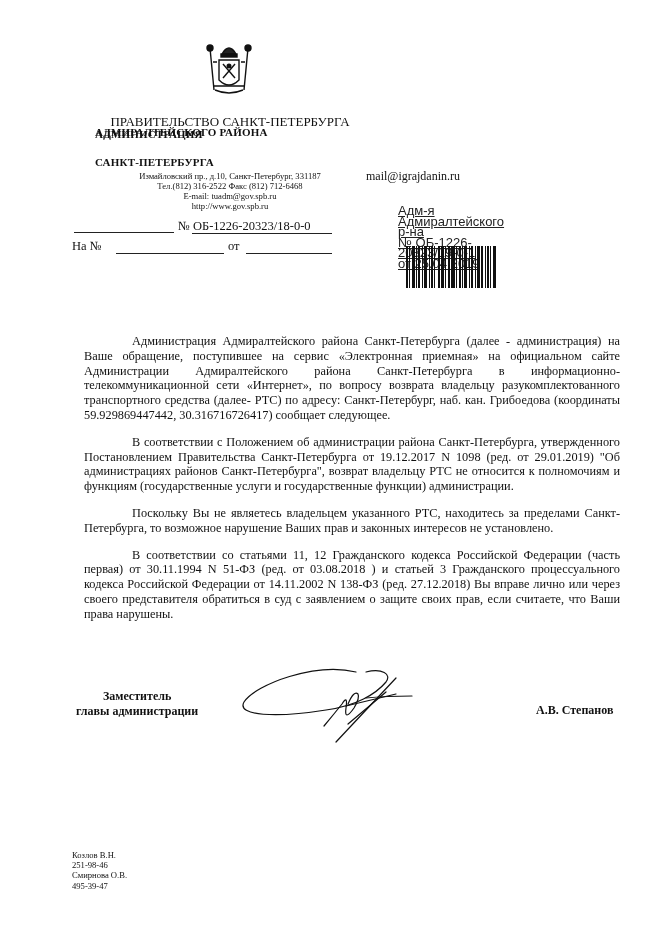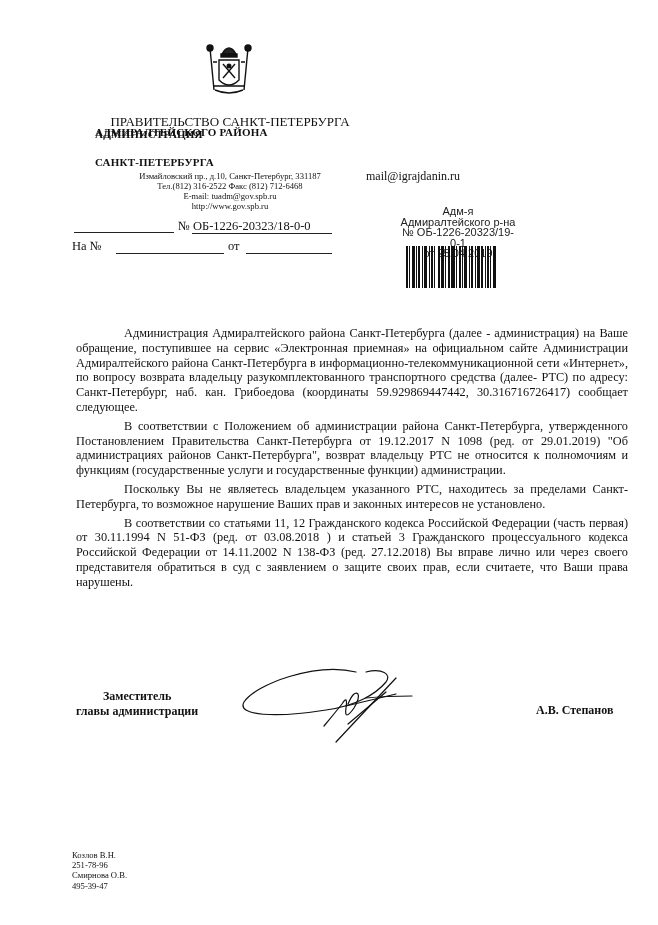--- a/index.html
+++ b/index.html
@@ -7,25 +7,25 @@
          font-family:"Liberation Serif", serif; color:#111; }
   .abs { position:absolute; }
   .emblem { left:205px; top:40px; width:48px; height:72px; }
   .gov { left:95px; top:114px; width:270px; font-size:13px; text-align:center; }
   .adm { left:95px; width:270px; font-size:11px; font-weight:bold; letter-spacing:0.2px; }
   .small { left:95px; width:270px; font-size:8.6px; text-align:center; line-height:10.3px; }
   .reg-line { position:absolute; border-bottom:1px solid #222; }
   .reg-text { font-size:12.5px; }
   .addressee { left:366px; top:169px; font-size:12px; }
   .stamp { left:398px; top:206px; width:120px; font-family:"Liberation Sans", sans-serif;
-           font-size:11px; text-align:center; line-height:10.5px; color:#222; }
+           font-size:13px; text-align:left; line-height:10.5px; color:#222;text-decoration:underline; }
   .barcode { left:406px; top:246px; width:100px; height:42px; display:flex; align-items:stretch; gap:0; }
   .barcode span { display:block; background:#111; height:100%; }
   .body { left:72px; top:322px; width:560px; font-size:12.3px; line-height:14.8px; text-align:justify; }
-  .body p { margin:4px; }
+  .body p { margin:12px; }
   .body p.ind { text-indent:48px; }
   .sig-left { left:76px; top:689px; font-size:12px; font-weight:bold; line-height:15px;text-align:center; }
   .sig-right { left:536px; top:703px; font-size:12px; font-weight:bold; }
   .signature { left:236px; top:664px; width:210px; height:80px; }
   .exec { left:72px; top:850px; font-size:8.6px; line-height:10.2px; }
 </style>
 </head>
 <body>
 
 <svg class="abs emblem" viewBox="0 0 48 72">
@@ -120,16 +120,16 @@
     <path d="M100 78 L160 14"></path>
     <path d="M112 60 L150 28"></path>
     <path d="M110 42 L160 30"></path>
     <path d="M130 34 Q150 32 176 32"></path>
   </g>
 </svg>
 <div class="abs sig-right">А.В. Степанов</div>
 
 <div class="abs exec">
   <div>Козлов В.Н.</div>
-  <div>251-78-96</div>
+  <div>251-98-46</div>
   <div>Смирнова О.В.</div>
   <div>495-39-47</div>
 </div>
 
 </body></html>

